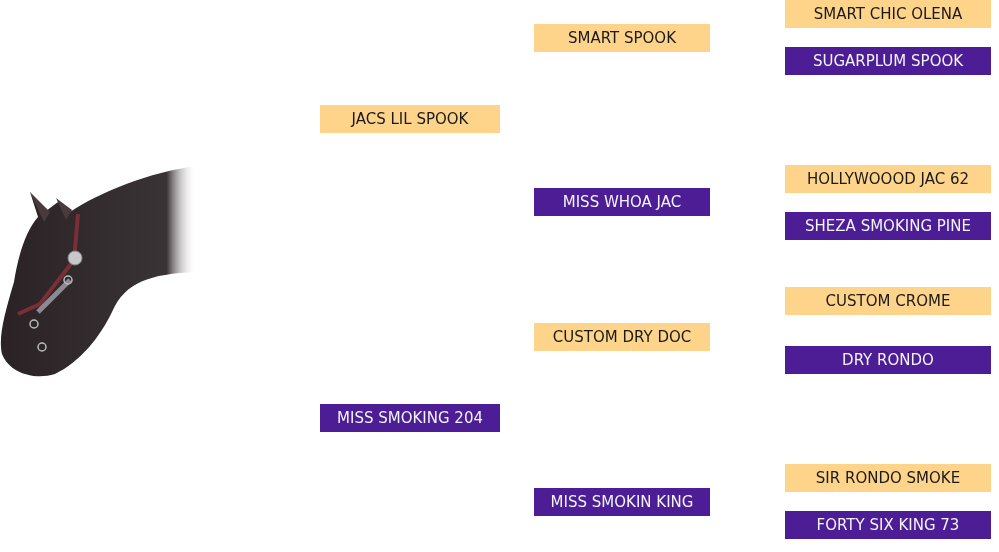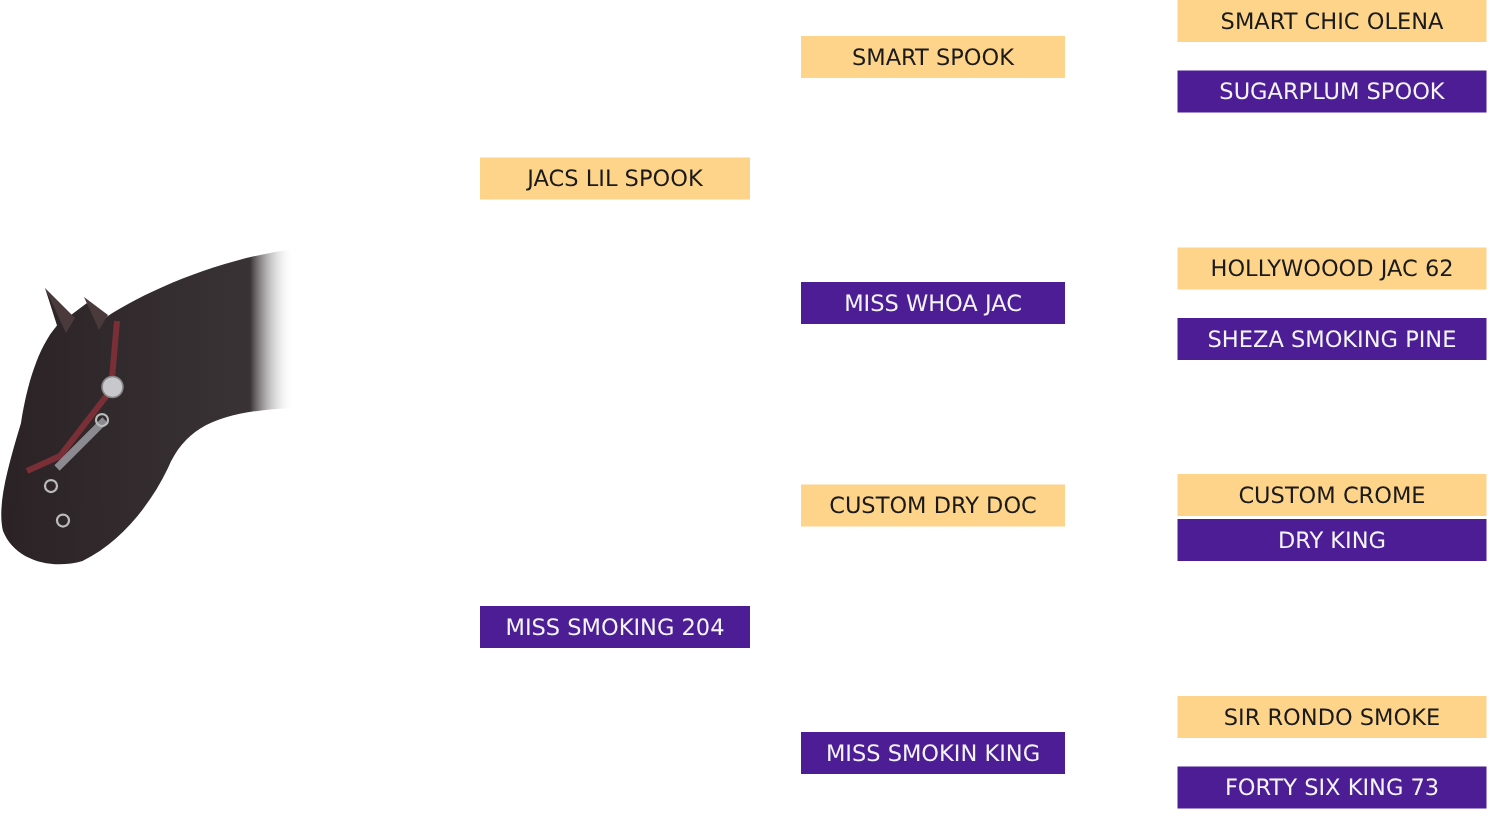--- a/index.html
+++ b/index.html
@@ -43,16 +43,16 @@
 
 <div class="box sire g2" style="top:24px">SMART SPOOK</div>
 <div class="box dam g2" style="top:188px">MISS WHOA JAC</div>
 <div class="box sire g2" style="top:323px">CUSTOM DRY DOC</div>
 <div class="box dam g2" style="top:488px">MISS SMOKIN KING</div>
 
 <div class="box sire g3" style="top:0px">SMART CHIC OLENA</div>
 <div class="box dam g3" style="top:47px">SUGARPLUM SPOOK</div>
 <div class="box sire g3" style="top:165px">HOLLYWOOOD JAC 62</div>
 <div class="box dam g3" style="top:212px">SHEZA SMOKING PINE</div>
-<div class="box sire g3" style="top:316px">CUSTOM CROME</div>
-<div class="box dam g3" style="top:346px">DRY KING</div>
+<div class="box sire g3" style="top:287px">CUSTOM CROME</div>
+<div class="box dam g3" style="top:346px">DRY RONDO</div>
 <div class="box sire g3" style="top:464px">SIR RONDO SMOKE</div>
 <div class="box dam g3" style="top:511px">FORTY SIX KING 73</div>
 
 </body></html>

